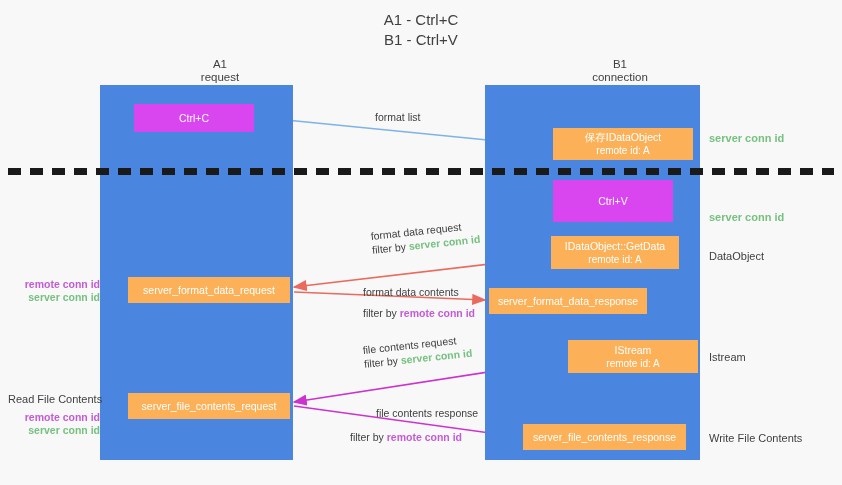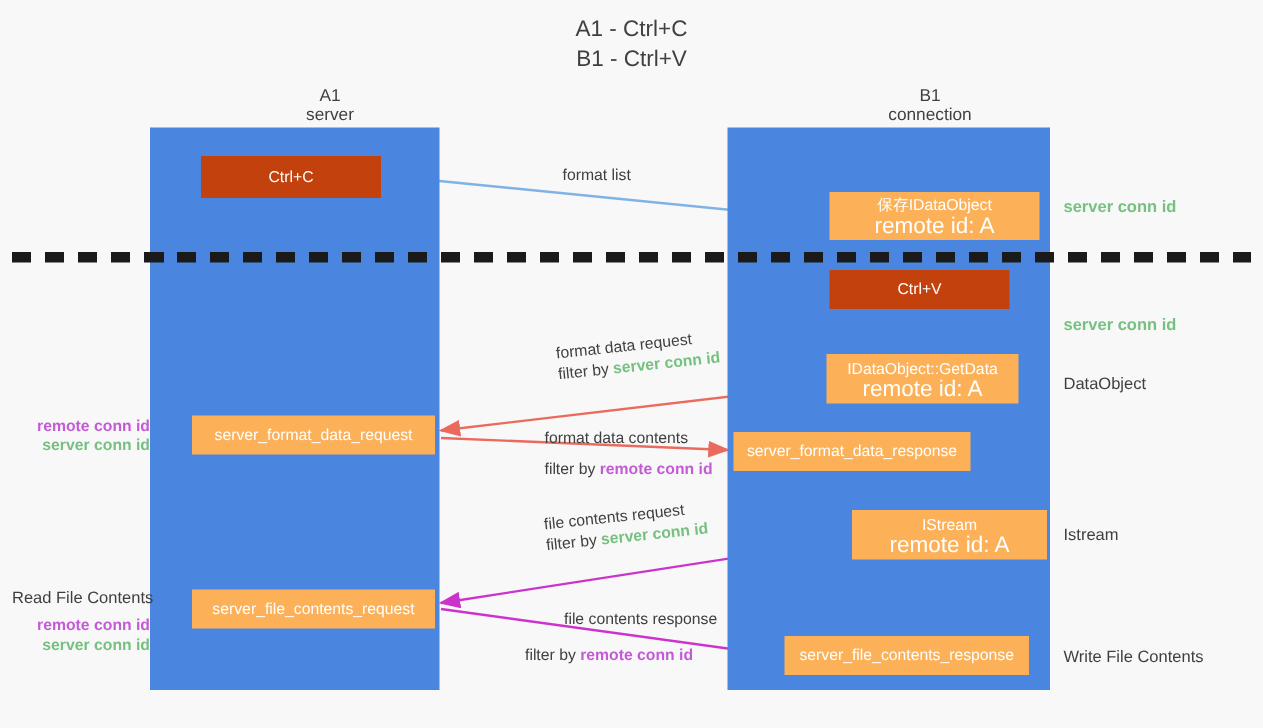--- a/index.html
+++ b/index.html
@@ -56,27 +56,27 @@
     display: flex;
     flex-direction: column;
     align-items: center;
     justify-content: center;
     color: #ffffff;
     font-size: 10.5px;
     line-height: 13px;
     text-align: center;
     padding: 2px 4px;
   }
-  .box-green { background: #c2410c; }
+  .box-green { background: #d946ef; }
   .box-orange { background: #fcb159; }
-  .box .l2 { font-size: 15px; }
+  .box .l2 { font-size: 10px; }
 
   #box-ctrlc   { left: 134px; top: 104px; width: 120px; height: 28px; }
   #box-save    { left: 553px; top: 128px; width: 140px; height: 32px; }
-  #box-ctrlv   { left: 553px; top: 180px; width: 120px; height: 26px; }
+  #box-ctrlv   { left: 553px; top: 180px; width: 120px; height: 42px; }
   #box-getdata { left: 551px; top: 236px; width: 128px; height: 33px; align-items: center; }
   #box-istream { left: 568px; top: 340px; width: 130px; height: 33px; }
   #box-sfdreq  { left: 128px; top: 277px; width: 162px; height: 26px; }
   #box-sfdres  { left: 489px; top: 288px; width: 158px; height: 26px; }
   #box-sfcreq  { left: 128px; top: 393px; width: 162px; height: 26px; text-align: center; }
   #box-sfcres  { left: 523px; top: 424px; width: 163px; height: 26px; }
 
   
   .side-label {
     font-size: 11px;
@@ -156,21 +156,21 @@
 <div class="abs" id="title">
   <div>A1 - Ctrl+C</div>
   <div>B1 - Ctrl+V</div>
 </div>
 
 <div class="abs lane" id="lane-a1"></div>
 <div class="abs lane" id="lane-b1"></div>
 
 <div class="abs col-head" id="head-a1">
   <div>A1</div>
-  <div>server</div>
+  <div>request</div>
 </div>
 <div class="abs col-head" id="head-b1">
   <div>B1</div>
   <div>connection</div>
 </div>
 
 <div class="abs box box-green" id="box-ctrlc">
   <span>Ctrl+C</span>
 </div>
 

